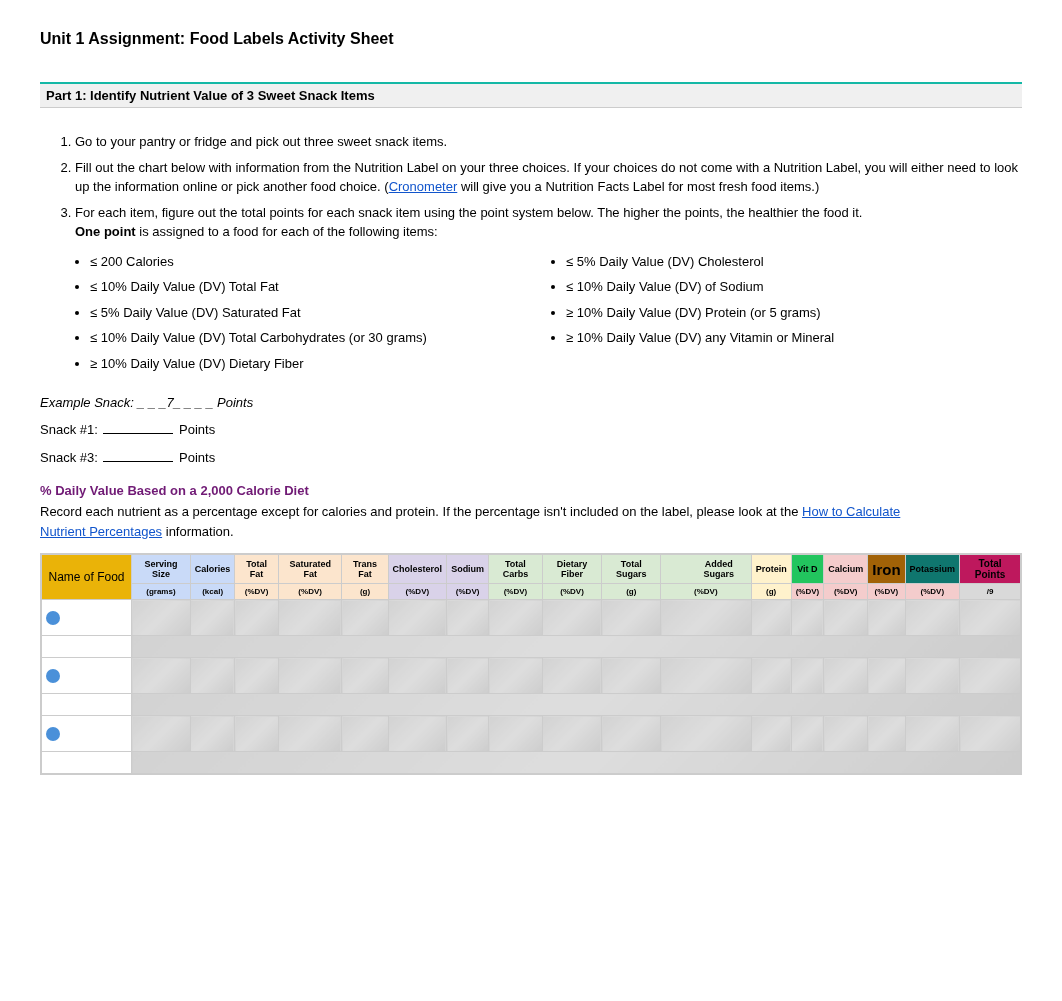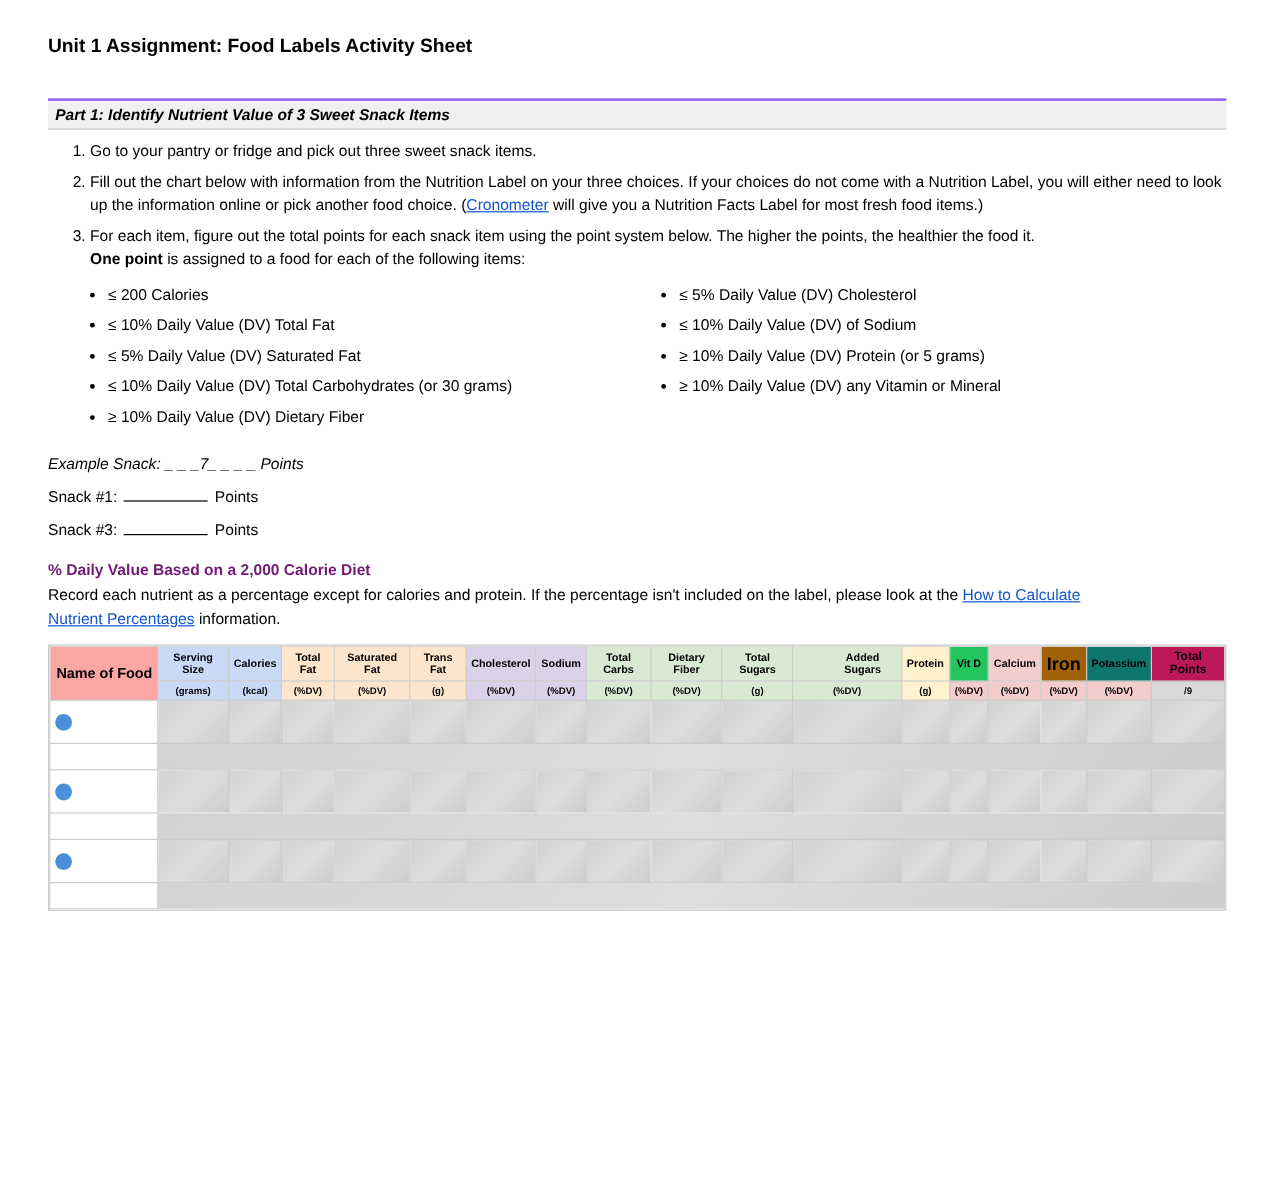--- a/index.html
+++ b/index.html
@@ -11,28 +11,27 @@
       padding: 30px 40px;
       width: 1062px;
       min-height: 1001px;
     }
     h1.page-title {
       font-size: 16px;
       font-weight: bold;
       margin-bottom: 34px;
     }
     .part-header {
-      font-style: italic;
       font-weight: bold;
       font-size: 13px;
       background: #f0f0f0;
-      border-top: 2px solid #8b5cf6;
+      border-top: 2px solid #14b8a6;
       border-bottom: 1px solid #ccc;
       padding: 4px 6px;
-      margin-bottom: 8px;
+      margin-bottom: 24px;
     }
     .instructions {
       padding-left: 10px;
       margin-bottom: 10px;
     }
     .instructions ol {
       padding-left: 25px;
     }
     .instructions ol li {
       margin-bottom: 6px;
@@ -96,24 +95,24 @@
       font-size: 9px;
     }
     .food-table .name-col {
       text-align: left;
       width: 90px;
       font-weight: bold;
       font-size: 11px;
       background: #fff;
     }
     .food-table .name-header {
-      text-align: right;
+      text-align: center;
       font-size: 12px;
-      font-weight: bold;
-      background: #fca5a5;
+      font-weight: normal;
+      background: #eab308;
     }
     .food-table .blurred-cell {
       background: linear-gradient(135deg, #c0c0c0 0%, #d0d0d0 50%, #b8b8b8 100%);
       opacity: 0.7;
       min-height: 20px;
       position: relative;
     }
     .food-table tr.data-row td {
       height: 36px;
     }

